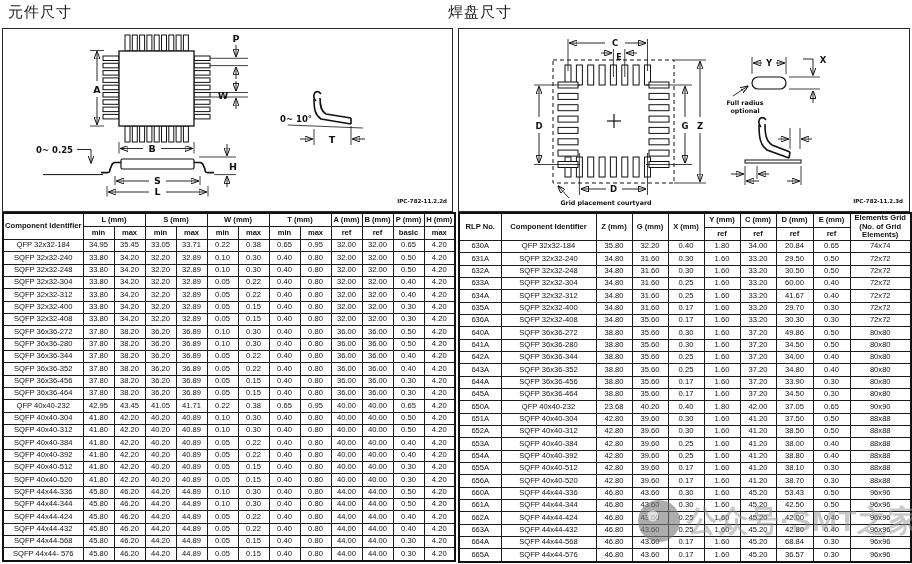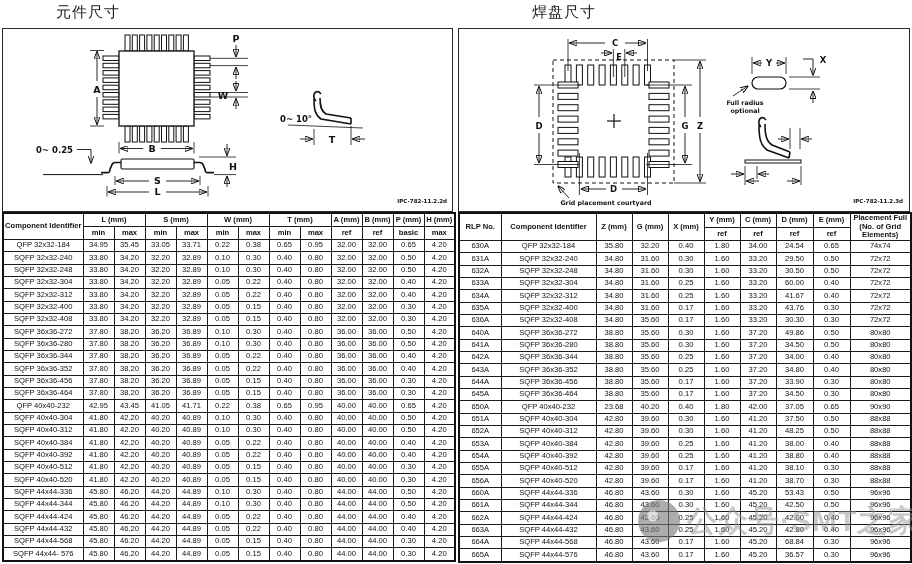--- a/index.html
+++ b/index.html
@@ -1,18 +1,18 @@
 <!DOCTYPE html>
 <html><head>
 <meta charset="utf-8">
 <style>
   html,body{margin:0;padding:0;}
   body{width:912px;height:564px;position:relative;background:#fff;overflow:hidden;
        font-family:"Liberation Sans",sans-serif;color:#111;}
-  .title{position:absolute;top:3px;font-size:15px;color:#1a1a1a;letter-spacing:1px;margin-left:48px;}
+  .title{position:absolute;top:3px;font-size:15px;color:#1a1a1a;letter-spacing:1px;}
   .panel{position:absolute;top:28px;height:184px;border:1.5px solid #2a2a2a;box-sizing:border-box;background:#fff;}
   .tablewrap{position:absolute;top:212px;}
   table{border-collapse:collapse;table-layout:fixed;background:#fff;border:2px solid #111;height:350px;}
   th,td{border:1px solid #1b1b1b;text-align:center;vertical-align:middle;
         font-size:7.6px;line-height:1.15;padding:0;color:#111;overflow:hidden;}
   th{font-weight:bold;}
   thead th{height:12px;}
   svg text{font-family:"DejaVu Sans",sans-serif;font-weight:bold;fill:#111;}
   svg line,svg path,svg polyline{stroke:#111;fill:none;}
   svg rect{fill:#fff;stroke:#111;}
@@ -22,21 +22,21 @@
   .gw{stroke-width:1.6;}
   .watermark{position:absolute;left:638px;top:500px;display:flex;align-items:center;gap:7px;z-index:5;pointer-events:none;}
   .wm-logo{width:42px;height:42px;border-radius:50%;
            background:radial-gradient(circle at 35% 38%, rgba(215,215,215,.75) 5px, rgba(122,122,122,.62) 6px);}
   .wm-text{font-size:30px;font-weight:bold;color:rgba(148,148,148,0.5);letter-spacing:1px;white-space:nowrap;}
 </style>
 </head>
 <body>
 
 <div class="title" style="left:8px;">元件尺寸</div>
-<div class="title" style="left:484px;text-align:center;">焊盘尺寸</div>
+<div class="title" style="left:448px;text-align:center;">焊盘尺寸</div>
 
 <div class="panel" style="left:2px;width:451px;">
 <svg width="448" height="181" viewBox="0 0 448 181">
   <defs>
     <marker id="aL" viewBox="0 0 8 6" markerWidth="8" markerHeight="6" refX="7.5" refY="3" orient="auto" markerUnits="userSpaceOnUse">
       <path d="M0,0L8,3L0,6Z" fill="#111" stroke="none"></path>
     </marker>
   </defs>
 
   <g class="lead">
@@ -770,39 +770,39 @@
       <tr>
         <th rowspan="2">RLP No.</th>
         <th rowspan="2">Component Identifier</th>
         <th rowspan="2">Z (mm)</th>
         <th rowspan="2">G (mm)</th>
         <th rowspan="2">X (mm)</th>
         <th>Y (mm)</th>
         <th>C (mm)</th>
         <th>D (mm)</th>
         <th>E (mm)</th>
-        <th rowspan="2">Placement Full (No. of Grid Elements)</th>
+        <th rowspan="2">Elements Grid (No. of Grid Elements)</th>
       </tr>
       <tr>
         <th>ref</th>
         <th>ref</th>
         <th>ref</th>
         <th>ref</th>
       </tr>
     </thead>
     <tbody>
         <tr>
           <td>630A</td>
           <td>QFP 32x32-184</td>
           <td>35.80</td>
           <td>32.20</td>
           <td>0.40</td>
           <td>1.80</td>
           <td>34.00</td>
-          <td>24.54</td>
+          <td>20.84</td>
           <td>0.65</td>
           <td>74x74</td>
         </tr>
         <tr>
           <td>631A</td>
           <td>SQFP 32x32-240</td>
           <td>34.80</td>
           <td>31.60</td>
           <td>0.30</td>
           <td>1.60</td>
@@ -848,21 +848,21 @@
           <td>72x72</td>
         </tr>
         <tr>
           <td>635A</td>
           <td>SQFP 32x32-400</td>
           <td>34.80</td>
           <td>31.60</td>
           <td>0.17</td>
           <td>1.60</td>
           <td>33.20</td>
-          <td>43.76</td>
+          <td>29.70</td>
           <td>0.30</td>
           <td>72x72</td>
         </tr>
         <tr>
           <td>636A</td>
           <td>SQFP 32x32-408</td>
           <td>34.80</td>
           <td>35.60</td>
           <td>0.17</td>
           <td>1.60</td>
@@ -968,21 +968,21 @@
           <td>88x88</td>
         </tr>
         <tr>
           <td>652A</td>
           <td>SQFP 40x40-312</td>
           <td>42.80</td>
           <td>39.60</td>
           <td>0.30</td>
           <td>1.60</td>
           <td>41.20</td>
-          <td>48.25</td>
+          <td>38.50</td>
           <td>0.50</td>
           <td>88x88</td>
         </tr>
         <tr>
           <td>653A</td>
           <td>SQFP 40x40-384</td>
           <td>42.80</td>
           <td>39.60</td>
           <td>0.25</td>
           <td>1.60</td>

